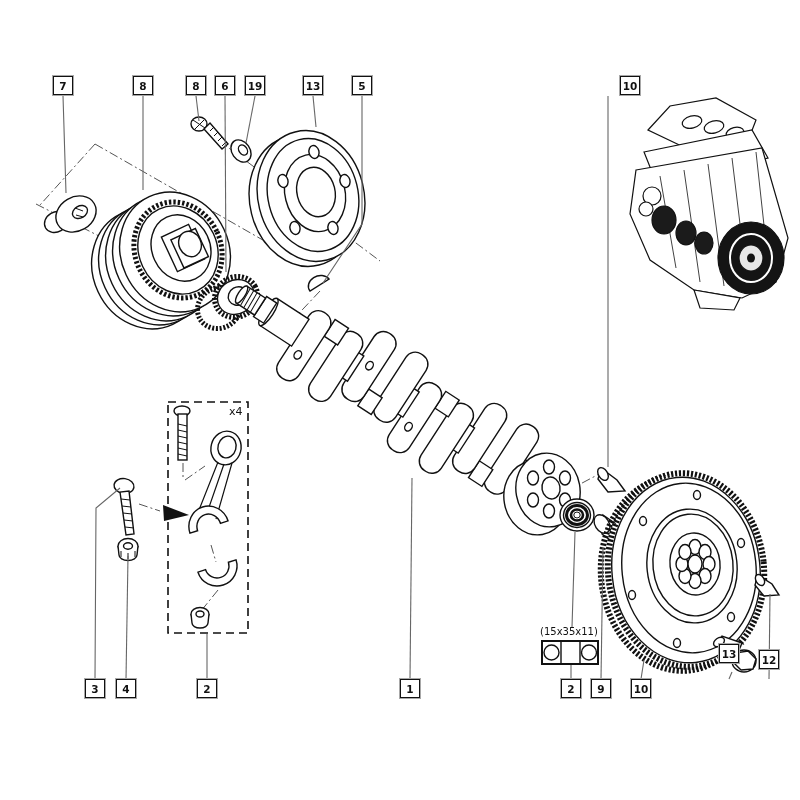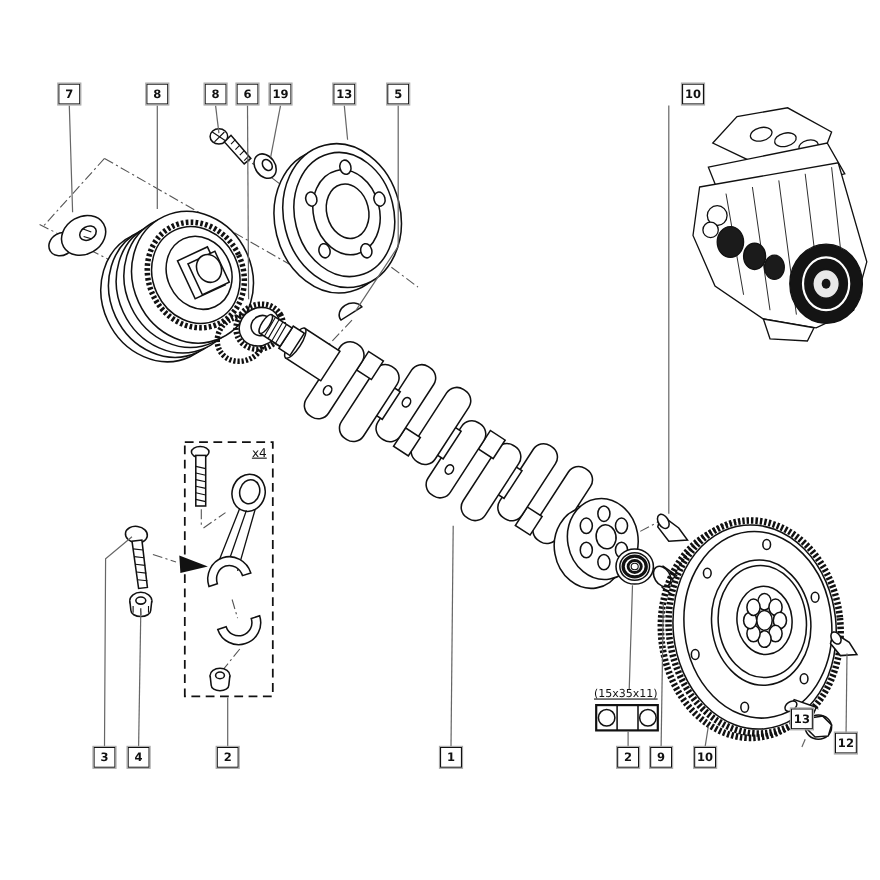--- a/index.html
+++ b/index.html
@@ -2,21 +2,21 @@
 <html><head>
 <meta charset="utf-8">
 <style>
   html,body{margin:0;padding:0;background:#fff;}
   #stage{position:relative;width:800px;height:800px;background:#fff;overflow:hidden;
          font-family:"DejaVu Sans",sans-serif;}
   #art{position:absolute;left:0;top:0;}
   .callout{position:absolute;width:20px;height:19px;background:#fff;border:1.5px solid #111;
            outline:1px solid #a8a8a8;box-sizing:border-box;display:flex;align-items:center;
            justify-content:center;font-weight:bold;font-size:10.5px;color:#111;cursor:pointer;}
-  .note{position:absolute;color:#111;font-size:10px;white-space:nowrap;text-decoration:underline;}
+  .note{position:absolute;color:#111;font-size:10px;white-space:nowrap;}
 </style>
 </head>
 <body>
 
 <div id="stage">
 
 <svg id="art" width="800" height="800" viewBox="0 0 800 800">
   <g fill="none" stroke="#111" stroke-width="1.4">
 
     <g stroke="#555" stroke-width="1" stroke-dasharray="9 3 2 3">
@@ -293,18 +293,18 @@
 <div class="callout" style="left:620px;top:76px">10</div>
 
 <div class="callout" style="left:85px;top:679px">3</div>
 <div class="callout" style="left:116px;top:679px">4</div>
 <div class="callout" style="left:197px;top:679px">2</div>
 <div class="callout" style="left:400px;top:679px">1</div>
 <div class="callout" style="left:561px;top:679px">2</div>
 <div class="callout" style="left:591px;top:679px">9</div>
 <div class="callout" style="left:631px;top:679px">10</div>
 <div class="callout" style="left:719px;top:644px">13</div>
-<div class="callout" style="left:759px;top:666px">12</div>
+<div class="callout" style="left:759px;top:650px">12</div>
 
 <div class="note" style="left:229px;top:405px;font-size:11px">x4</div>
 <div class="note" style="left:540px;top:626px">(15x35x11)</div>
 
 </div>
 
 </body></html>

